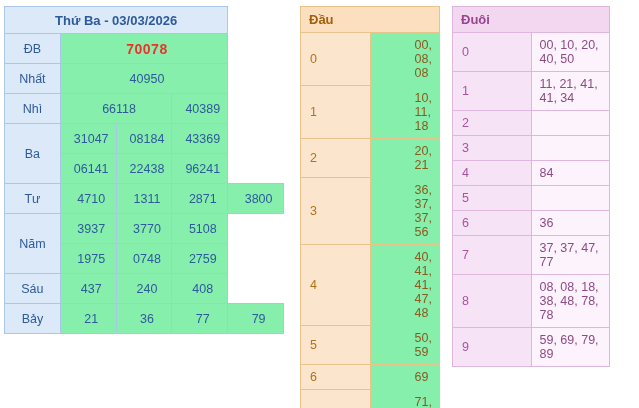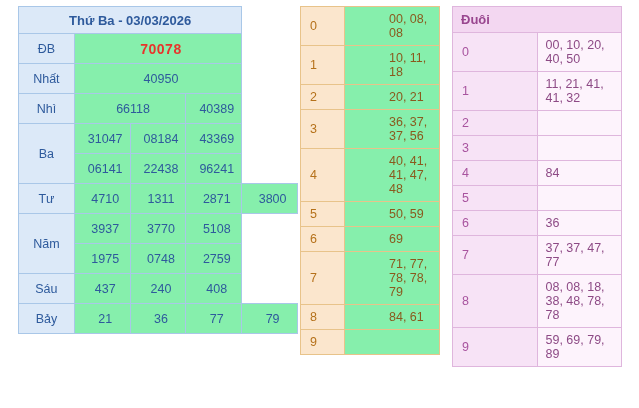--- a/index.html
+++ b/index.html
@@ -7,21 +7,21 @@
     width:639px;height:408px;
     font-family:"Liberation Sans", sans-serif;
     font-size:12px;
     color:#2a4a7a;
     overflow:hidden;
   }
   .page{position:relative;width:639px;height:408px;}
 
   
   .main-table{
-    position:absolute;left:18px;top:6px;width:280px;
+    position:absolute;left:4px;top:6px;width:280px;
     border-collapse:collapse;
     table-layout:fixed;
   }
   .main-table td{
     border:1px solid #a9c7e8;
     text-align:center;
     vertical-align:middle;
     color:#2e5a9c;
     font-size:12.5px;
     padding:0;
@@ -51,21 +51,21 @@
     letter-spacing:0.5px;
   }
 
   
   .side-table{
     position:absolute;
     border-collapse:collapse;
     table-layout:fixed;
   }
   #dau-table{left:300px;top:6px;width:140px;}
-  #duoi-table{left:452px;top:6px;width:170px;}
+  #duoi-table{left:452px;top:6px;width:158px;}
 
   .side-table td{
     padding:5px 8px;
     font-size:12.5px;
     vertical-align:middle;
   }
   
   #dau-table td{border:1px solid #e8c38a;color:#8a5a1e;}
   #dau-table td.k{
     background:#fbe6cd;width:26px;text-align:left;
@@ -162,20 +162,23 @@
           <td class="num" style="width: 55px;">36</td>
           <td class="num" style="width: 55px;">77</td>
           <td class="num" style="width: 55px;">79</td>
         </tr>
     </tbody>
   </table>
 
   <table class="side-table" id="dau-table">
     <tbody>
       <tr>
+        <td class="hd" colspan="2">Đầu</td>
+      </tr>
+      <tr>
         <td class="k">0</td>
         <td class="v">00, 08, 08</td>
       </tr>
       <tr>
         <td class="k">1</td>
         <td class="v">10, 11, 18</td>
       </tr>
       <tr>
         <td class="k">2</td>
         <td class="v">20, 21</td>
@@ -215,21 +218,21 @@
     <tbody>
       <tr>
         <td class="hd" colspan="2">Đuôi</td>
       </tr>
       <tr>
         <td class="k">0</td>
         <td class="v">00, 10, 20, 40, 50</td>
       </tr>
       <tr>
         <td class="k">1</td>
-        <td class="v">11, 21, 41, 41, 32</td>
+        <td class="v">11, 21, 41, 41, 34</td>
       </tr>
       <tr>
         <td class="k">2</td>
         <td class="v"></td>
       </tr>
       <tr>
         <td class="k">3</td>
         <td class="v"></td>
       </tr>
       <tr>

